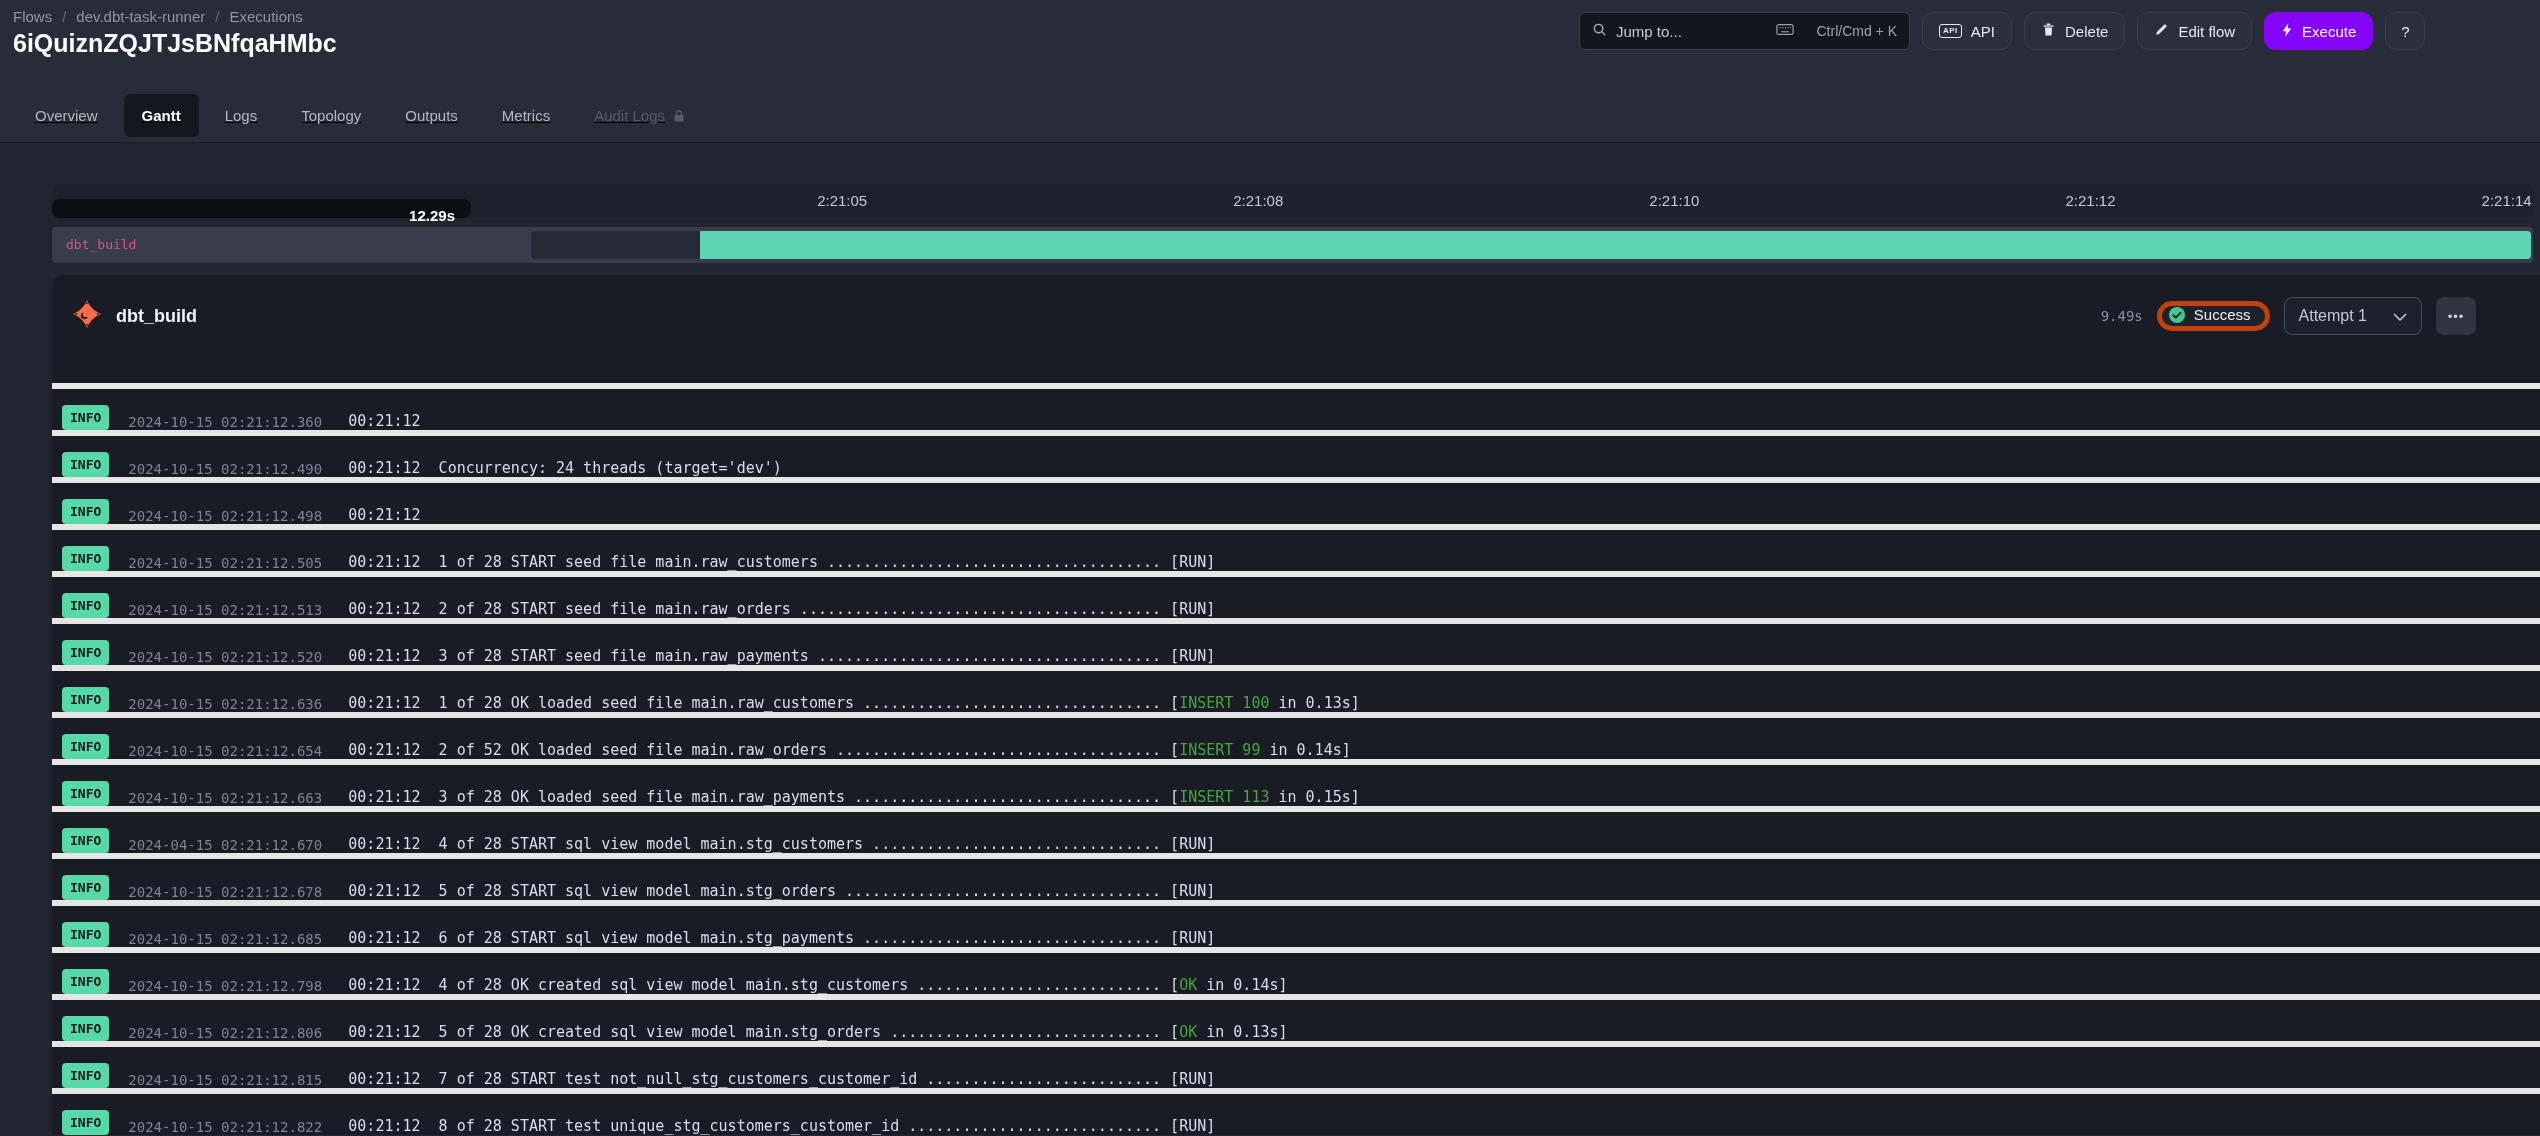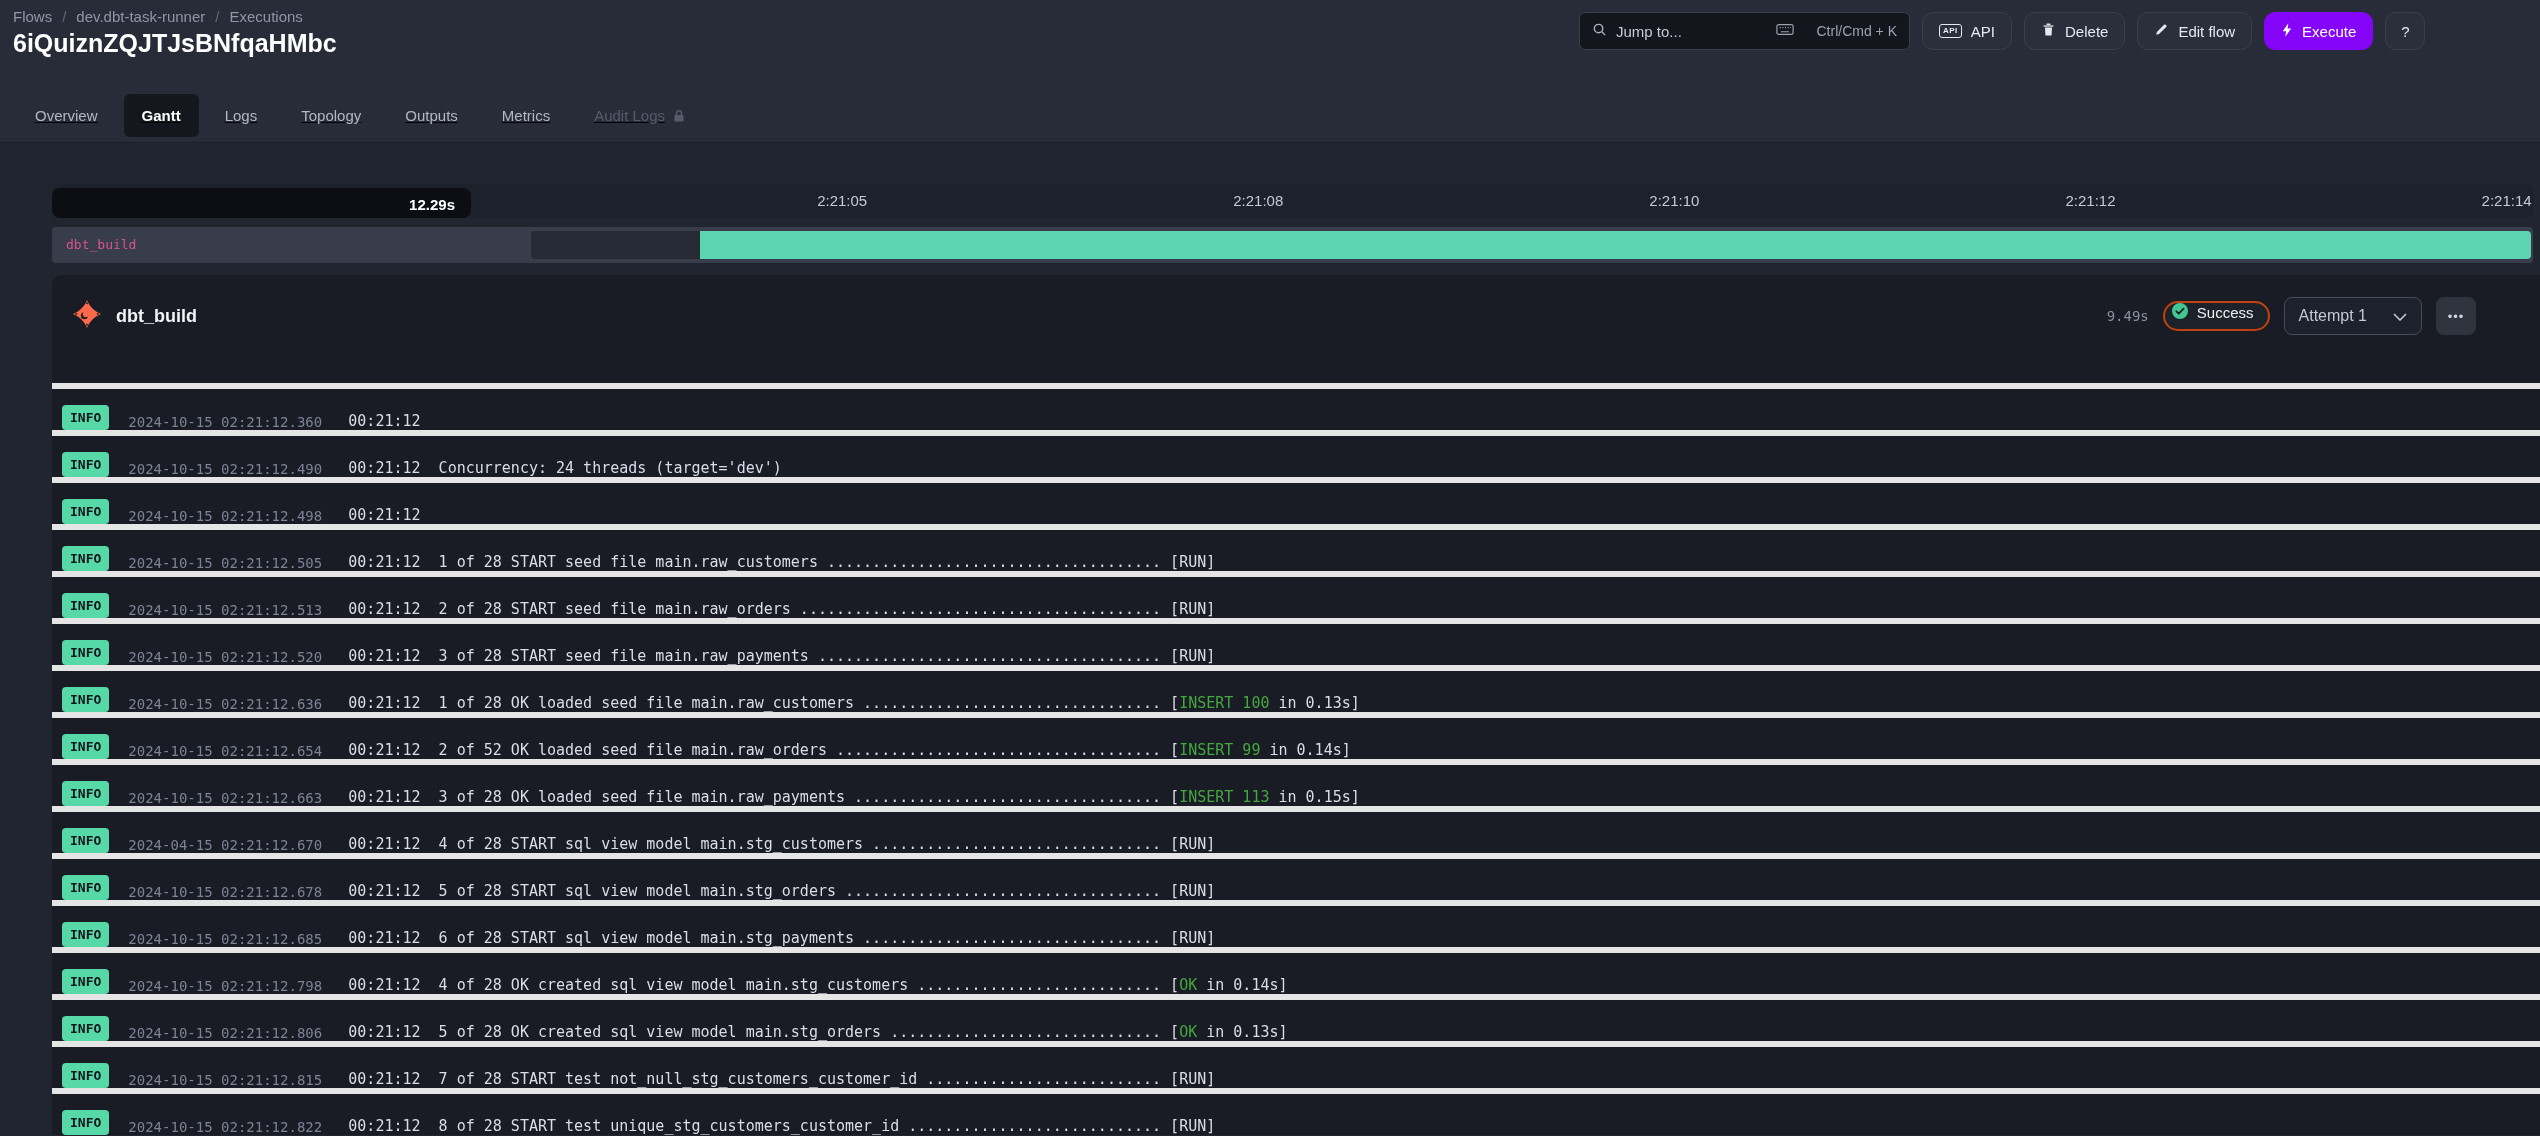--- a/index.html
+++ b/index.html
@@ -32,40 +32,40 @@
   .tab { display:flex; align-items:center; gap:8px; padding:13px 18px; font-size:15px; color:#b3b7c4;
     background:transparent; border:none; border-radius:6px; cursor:pointer; font-family:inherit; }
   .tab.active { background:#15171e; color:#ffffff; font-weight:bold; }
   .tab.locked { color:#565b69; cursor:default; }
   .lock-icon { display:inline-flex; }
 
   
   .content { padding:41px 7px 0 52px; height:calc(1136px - 148px); }
 
   .timeline { position:relative; height:34px; background:#1d212b; border-radius:8px; }
-  .duration-box { position:absolute; left:0; top:4px; bottom:0; width:419px; background:#0c0e13;
+  .duration-box { position:absolute; left:0; top:15px; bottom:0; width:419px; background:#0c0e13;
     border-radius:8px; color:#ffffff; font-weight:bold; font-size:15px; line-height:34px;
     text-align:right; padding-right:16px; z-index:2; }
   .ticks { position:absolute; left:419px; right:0; top:0; bottom:0; }
   .tick { position:absolute; top:0; line-height:34px; font-size:15px; color:#c6c9d4; transform:translateX(-50%); white-space:nowrap; }
 
   .gantt-row { margin-top:9px; position:relative; height:36px; background:#373d4b; border-radius:4px; }
   .gantt-label { position:absolute; left:14px; top:0; line-height:36px; z-index:2;
     font-family:"DejaVu Sans Mono",monospace; font-size:13px; color:#d9548e; cursor:pointer; }
   .bar { position:absolute; top:4px; height:28px; }
   .bar.pending { border-radius:4px 0 0 4px; }
   .bar.running { border-radius:0 4px 4px 0; cursor:pointer; }
 
   .task-card { margin-top:12px; margin-right:-7px; background:#191c25; border-radius:10px 0 0 0;
     padding-top:18px; height:860px; overflow:hidden; }
   .task-header { display:flex; align-items:center; height:46px; padding:0 64px 0 20px; }
   .task-name { margin-left:14px; font-size:18px; font-weight:bold; color:#f2f3f7; }
   .task-right { margin-left:auto; display:flex; align-items:center; gap:14px; }
   .task-duration { font-family:"DejaVu Sans Mono",monospace; font-size:14px; color:#8a8fa0; }
-  .status-pill { display:flex; align-items:center; gap:8px; border:2px solid #c2410c; border-radius:16px;
+  .status-pill { display:flex; gap:8px; border:5px solid #c2410c; border-radius:16px;
     height:30px; padding:0 14px 8px 6px; color:#eef0f5; font-size:15px; background:rgba(66,199,146,.04); }
   .attempt-select { display:flex; align-items:center; gap:26px; border:1px solid #454c60; border-radius:8px;
     height:38px; padding:0 14px; color:#c3c8d5; font-size:16px; background:#1d212b; cursor:pointer; }
   .more-btn { width:40px; height:38px; border-radius:8px; background:#30343e; border:none; cursor:pointer;
     color:#cfd3de; font-size:13px; letter-spacing:1px; display:flex; align-items:center; justify-content:center; }
 
   .logs { margin-top:44px; }
   .log-row { height:47px; border-top:6px solid #e5e5e5; display:flex; align-items:flex-end; padding-left:10px; }
   .log-level { background:#57d8a7; color:#13161d; font-family:"DejaVu Sans Mono",monospace; font-weight:bold;
     font-size:13px; line-height:1; padding:6px 8px; border-radius:4px; }

